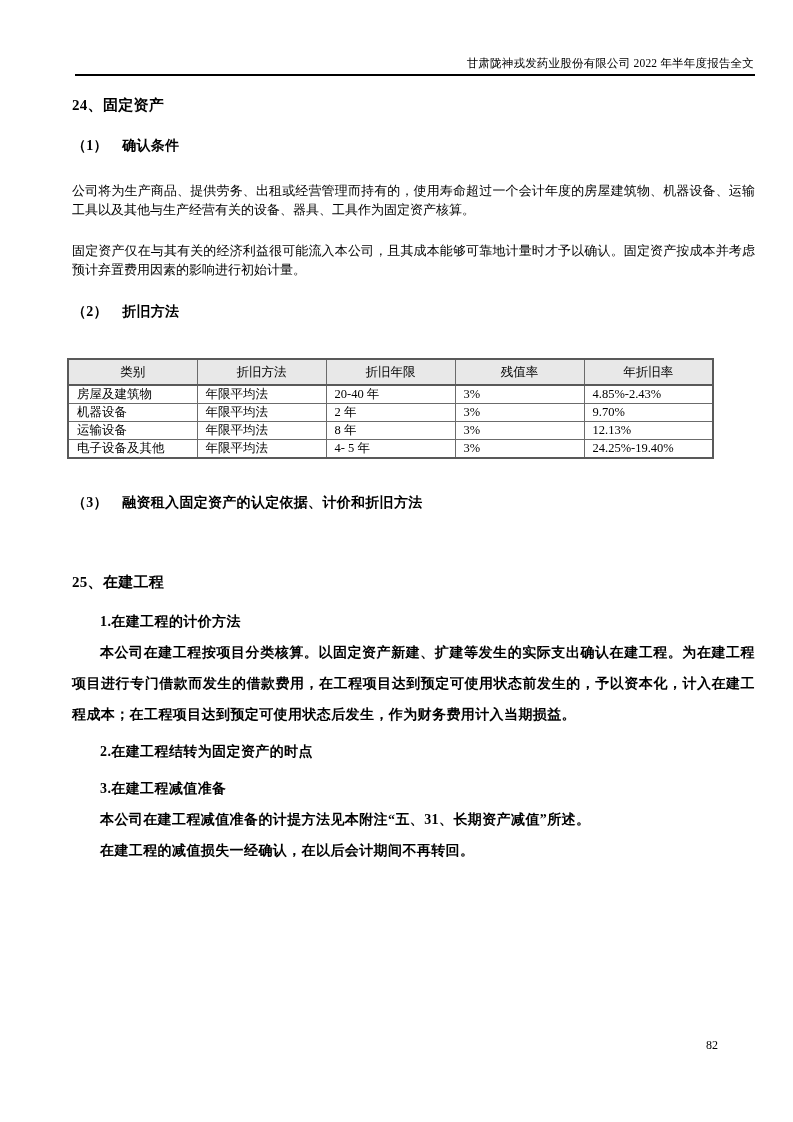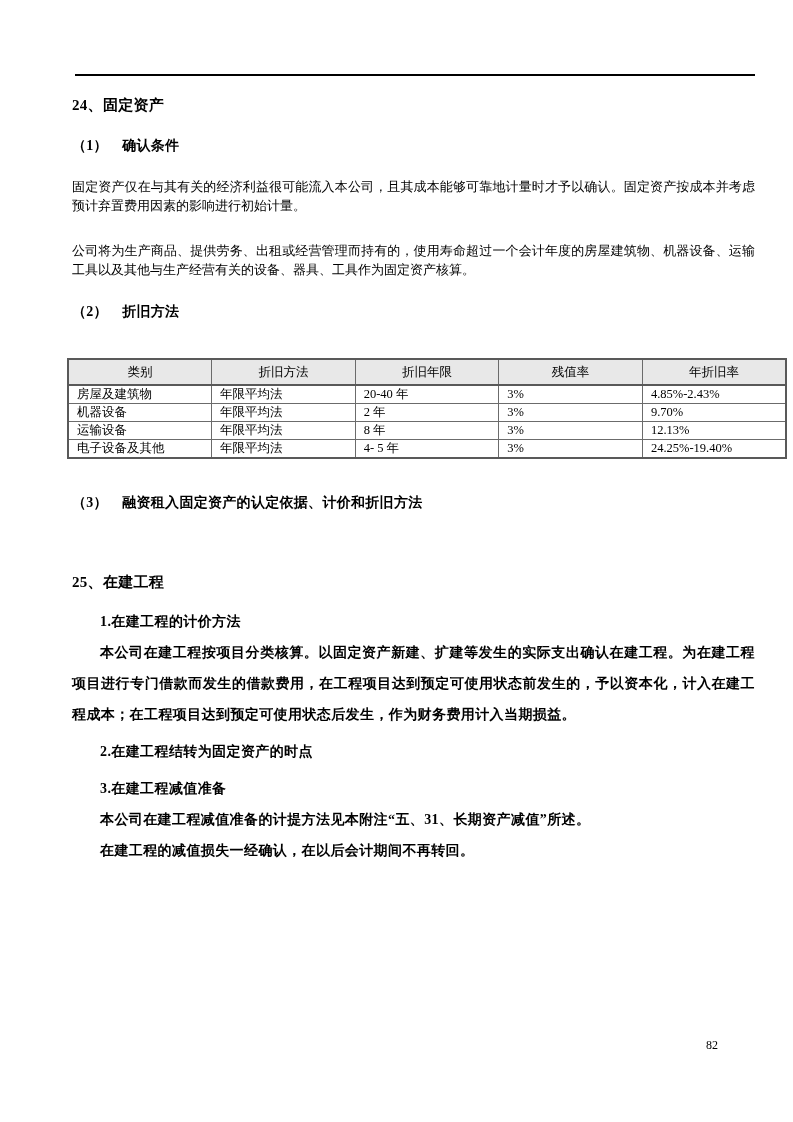--- a/index.html
+++ b/index.html
@@ -46,21 +46,21 @@
   #s24-3{margin-top:34px;}
   .p24{
     font-size:13px;line-height:19px;
     text-align:justify;
     margin:0;
   }
   #p24-1{margin-top:26px;}
   #p24-2{margin-top:22px;}
   table.dep{
     margin:37px 0 4px -5px;
-    width:720px;
+    width:647px;
     border-collapse:collapse;
     table-layout:fixed;
     border:2px solid #595959;
     font-size:12.5px;
   }
   table.dep col{width:20%;}
   table.dep th{
     background:#e8e8e8;
     border:1px solid #6b6b6b;
     border-bottom:2px solid #595959;
@@ -93,27 +93,28 @@
     position:absolute;
     top:1038px;left:706px;
     font-size:12px;
   }
 </style>
 </head>
 <body>
 
 <div class="page">
 
+  <div class="doc-header">甘肃陇神戎发药业股份有限公司 2022 年半年度报告全文</div>
   <div class="header-rule"></div>
 
   <h1 class="sec" id="t24">24、固定资产</h1>
 
   <h2 class="sub" id="s24-1">（1）　确认条件</h2>
+  <p class="p24" id="p24-1">公司将为生产商品、提供劳务、出租或经营管理而持有的，使用寿命超过一个会计年度的房屋建筑物、机器设备、运输工具以及其他与生产经营有关的设备、器具、工具作为固定资产核算。</p>
   <p class="p24" id="p24-2">固定资产仅在与其有关的经济利益很可能流入本公司，且其成本能够可靠地计量时才予以确认。固定资产按成本并考虑预计弃置费用因素的影响进行初始计量。</p>
-  <p class="p24" id="p24-1">公司将为生产商品、提供劳务、出租或经营管理而持有的，使用寿命超过一个会计年度的房屋建筑物、机器设备、运输工具以及其他与生产经营有关的设备、器具、工具作为固定资产核算。</p>
 
   <h2 class="sub" id="s24-2">（2）　折旧方法</h2>
 
   <table class="dep">
     <colgroup>
         <col>
         <col>
         <col>
         <col>
         <col>

